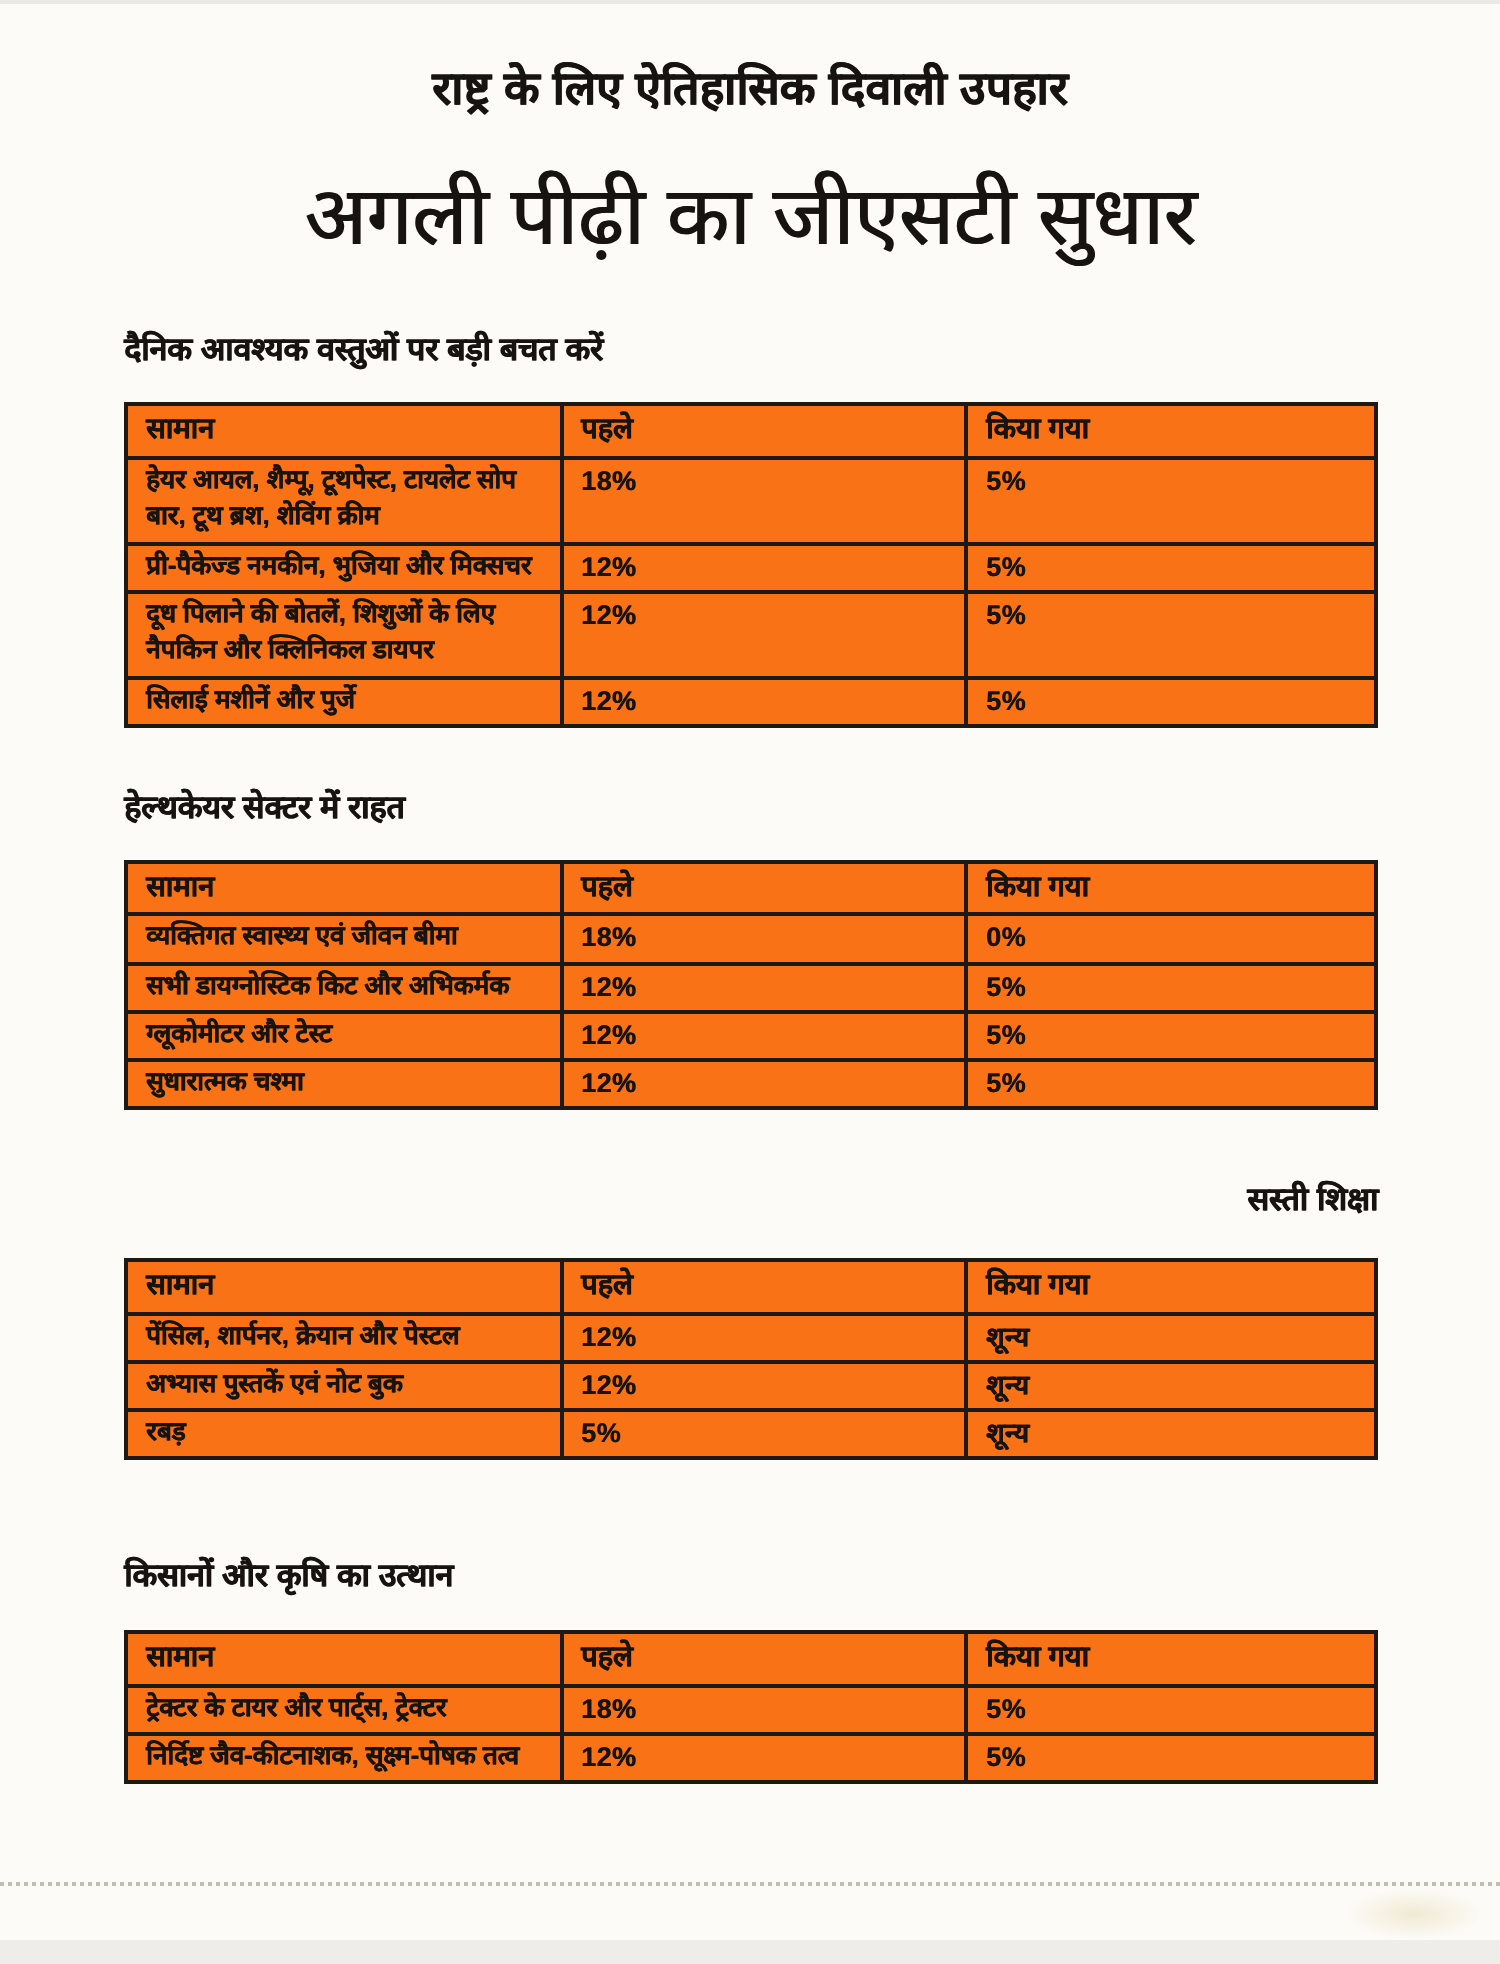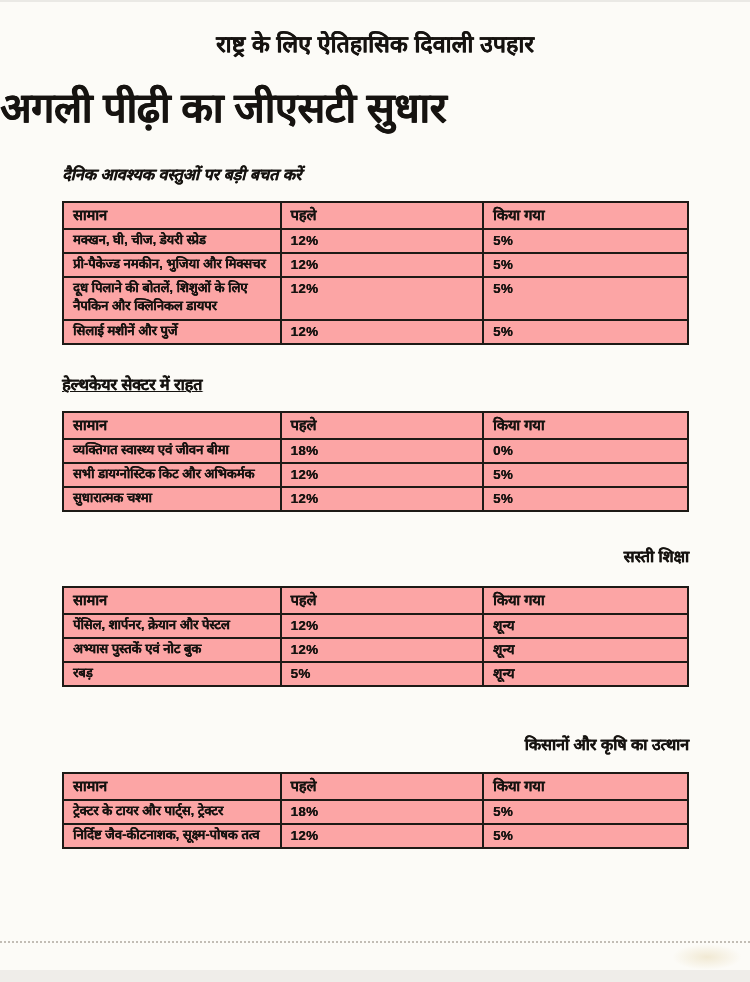--- a/index.html
+++ b/index.html
@@ -33,44 +33,45 @@
   .page-subtitle {
     padding-top: 27px;
     text-align: center;
     font-size: 23px;
     font-weight: 800;
     letter-spacing: 0.2px;
     text-shadow: 0.4px 0 0 #161310;
   }
   .page-title {
     margin-top: 19px;
+    text-align: center;
     font-size: 41px;
-    font-weight: 700;
+    font-weight: 400;
     letter-spacing: -0.3px;
     text-shadow: 0.6px 0 0 #161310;
   }
 
   .content { margin: 0 61px 0 62px; }
 
   .section-title {
     font-size: 16px;
     font-weight: 800;
     text-shadow: 0.4px 0 0 #161310;
   }
-  .sec-1 .section-title { margin-top: 29px; font-style: italic; }
-  .sec-2 .section-title { margin-top: 28px; text-decoration: underline; }
+  .sec-1 .section-title { margin-top: 29px; }
+  .sec-2 .section-title { margin-top: 28px; }
   .sec-3 .section-title { margin-top: 33px; text-align: right; }
-  .sec-4 .section-title { margin-top: 46px; text-align: right; }
+  .sec-4 .section-title { margin-top: 46px; }
 
   table.gst-table {
     width: 100%;
     margin-top: 16px;
     border-collapse: collapse;
     table-layout: fixed;
-    background: #fca5a5;
+    background: #f97316;
   }
   .sec-3 table.gst-table { margin-top: 19px; }
   .sec-4 table.gst-table { margin-top: 17px; }
 
   table.gst-table col.c1 { width: 34.8%; }
   table.gst-table col.c2 { width: 32.4%; }
   table.gst-table col.c3 { width: 32.8%; }
 
   table.gst-table th,
   table.gst-table td {
@@ -110,23 +111,23 @@
             <col class="c3">
           </colgroup>
         <thead>
           <tr>
             <th>सामान</th>
             <th>पहले</th>
             <th>किया गया</th>
           </tr>
         </thead>
         <tbody>
-          <tr>
-            <td>मक्खन, घी, चीज, डेयरी स्प्रेड</td>
-            <td class="rate">12%</td>
+          <tr class="tall-row">
+            <td>हेयर आयल, शैम्पू, टूथपेस्ट, टायलेट सोप बार, टूथ ब्रश, शेविंग क्रीम</td>
+            <td class="rate">18%</td>
             <td class="rate">5%</td>
           </tr>
           <tr>
             <td>प्री-पैकेज्ड नमकीन, भुजिया और मिक्सचर</td>
             <td class="rate">12%</td>
             <td class="rate">5%</td>
           </tr>
           <tr class="tall-row">
             <td>दूध पिलाने की बोतलें, शिशुओं के लिए नैपकिन और क्लिनिकल डायपर</td>
             <td class="rate">12%</td>
@@ -161,20 +162,25 @@
             <td>व्यक्तिगत स्वास्थ्य एवं जीवन बीमा</td>
             <td class="rate">18%</td>
             <td class="rate">0%</td>
           </tr>
           <tr>
             <td>सभी डायग्नोस्टिक किट और अभिकर्मक</td>
             <td class="rate">12%</td>
             <td class="rate">5%</td>
           </tr>
           <tr>
+            <td>ग्लूकोमीटर और टेस्ट</td>
+            <td class="rate">12%</td>
+            <td class="rate">5%</td>
+          </tr>
+          <tr>
             <td>सुधारात्मक चश्मा</td>
             <td class="rate">12%</td>
             <td class="rate">5%</td>
           </tr>
         </tbody>
       </table>
     </div>
 
     <div class="sec sec-3">
       <div class="section-title">सस्ती शिक्षा</div>

